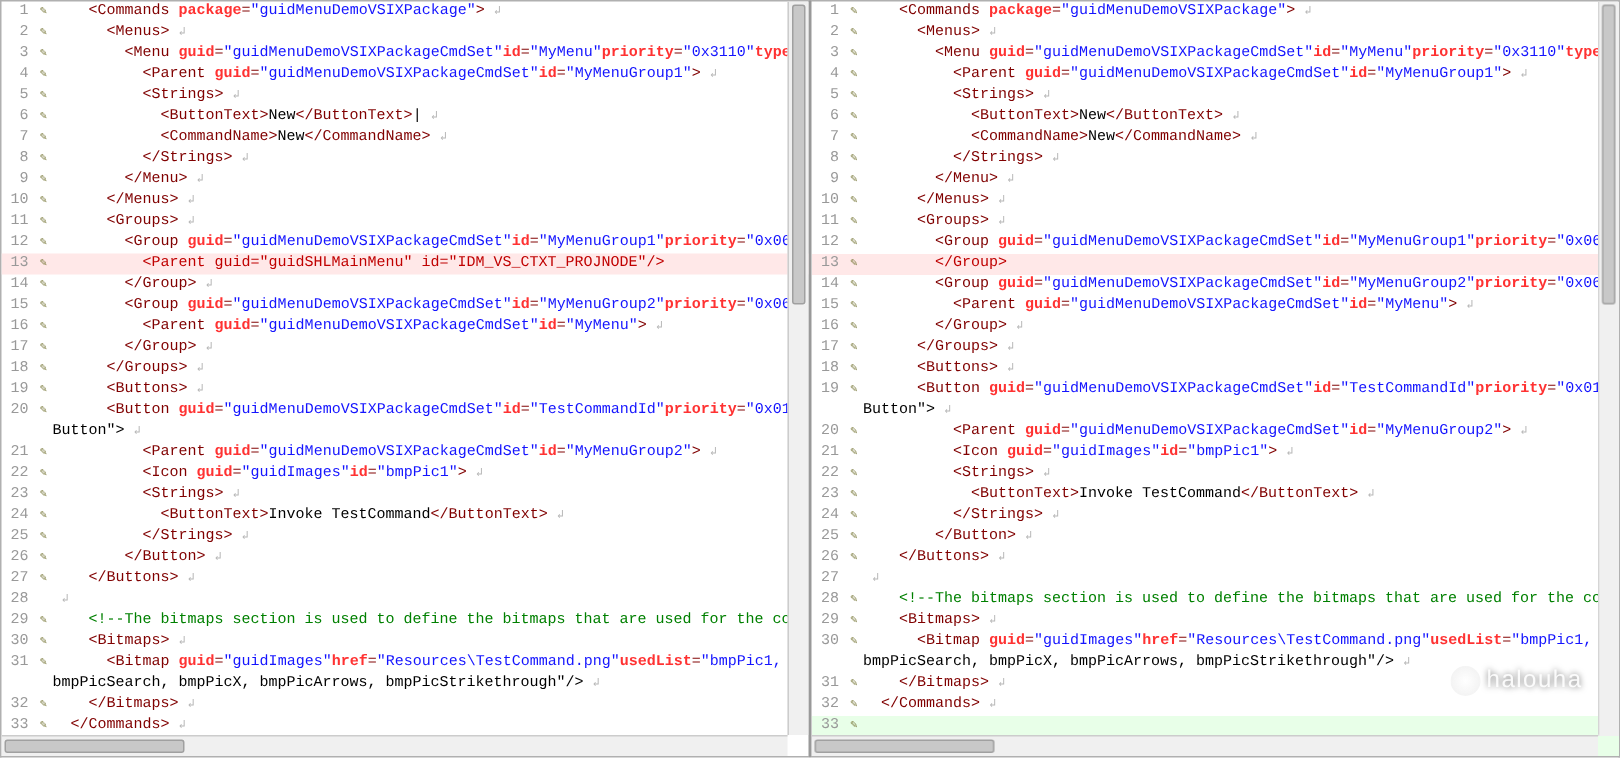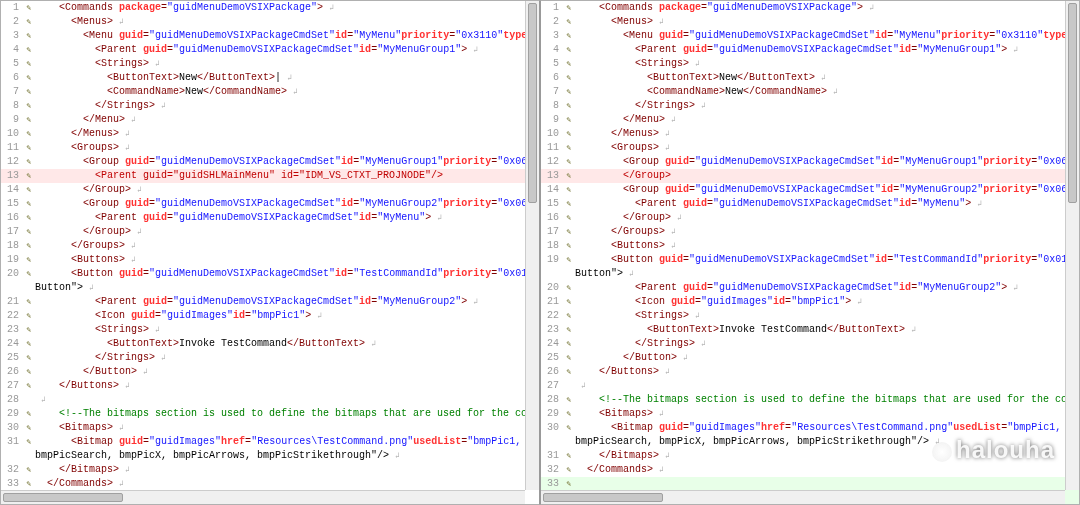--- a/index.html
+++ b/index.html
@@ -21,21 +21,21 @@
   .attr { color: #ff3232; font-weight: bold; }
   .val { color: #1414ff; }
   .txt { color: #000; }
   .comment { color: #008000; }
   .scrollbar-v { position: absolute; right: 0; top: 0; bottom: 14px; width: 14px; background: #f0f0f0; border-left:1px solid #ccc; }
   .scrollbar-h { position: absolute; left: 0; right: 14px; bottom: 0; height: 14px; background: #f0f0f0; border-top:1px solid #ccc; }
   .thumb-v { position:absolute; left:2px; right:2px; top:2px; height:200px; background:#c8c8c8; border:1px solid #a0a0a0; border-radius:2px; }
   .thumb-h { position:absolute; top:2px; bottom:2px; left:2px; width:120px; background:#c8c8c8; border:1px solid #a0a0a0; border-radius:2px; }
   .eol { color:#b8b8b8; font-size:8px; }
   .diffmark { position:absolute; right:2px; width:10px; height:10px; font-size:9px; color:#a00; }
-  .watermark { position:absolute; right:24px; bottom:40px; color:rgba(255,255,255,0.9); font-family:Arial,sans-serif; font-size:24px; font-weight:700; text-shadow:0 0 4px rgba(0,0,0,.6); letter-spacing:1px; pointer-events:none;margin-top:34px; }
+  .watermark { position:absolute; right:24px; bottom:40px; color:rgba(255,255,255,0.9); font-family:Arial,sans-serif; font-size:16px; font-weight:400; text-shadow:0 0 4px rgba(0,0,0,.6); letter-spacing:1px; pointer-events:none;margin-top:34px; }
   .watermark .wicon { display:inline-block; width:20px; height:20px; border-radius:50%; vertical-align:middle; margin-right:4px; background:radial-gradient(circle, rgba(255,255,255,.5), rgba(200,200,200,.3)); }
 </style>
 </head>
 <body>
 
 <div class="diff-container">
   <div class="pane pane-left">
     <div class="code-area" id="left-code">
         <div class="line "><span class="gutter">1</span><span class="marker">✎</span><span class="src"><span class="txt">    </span><span class="tag">&lt;Commands</span><span class="tag"> </span><span class="attr">package</span><span class="tag">=</span><span class="val">"guidMenuDemoVSIXPackage"</span><span class="tag">&gt;</span> <span class="eol">↲</span></span></div>
         <div class="line "><span class="gutter">2</span><span class="marker">✎</span><span class="src"><span class="txt">      </span><span class="tag">&lt;Menus</span><span class="tag"></span><span class="tag">&gt;</span> <span class="eol">↲</span></span></div>

